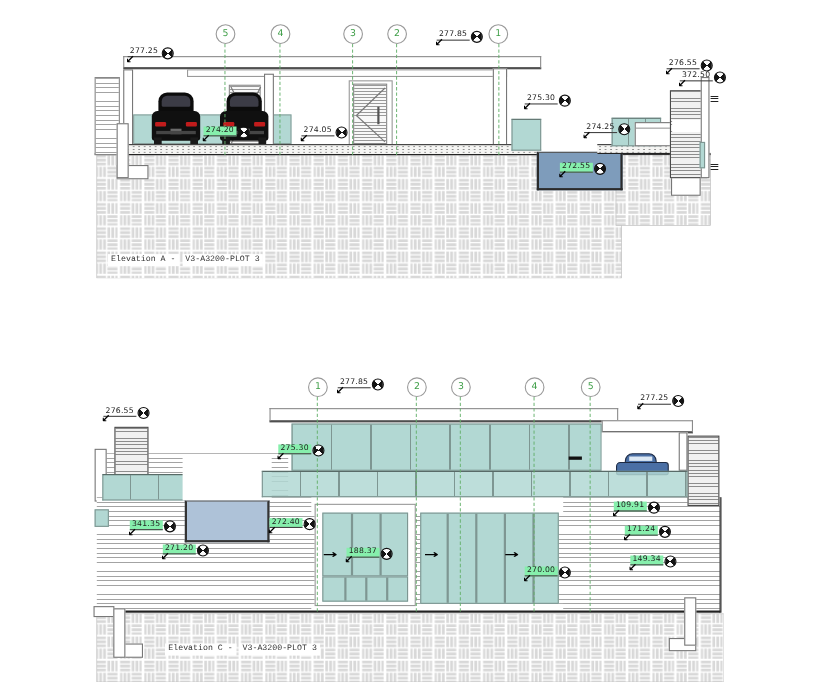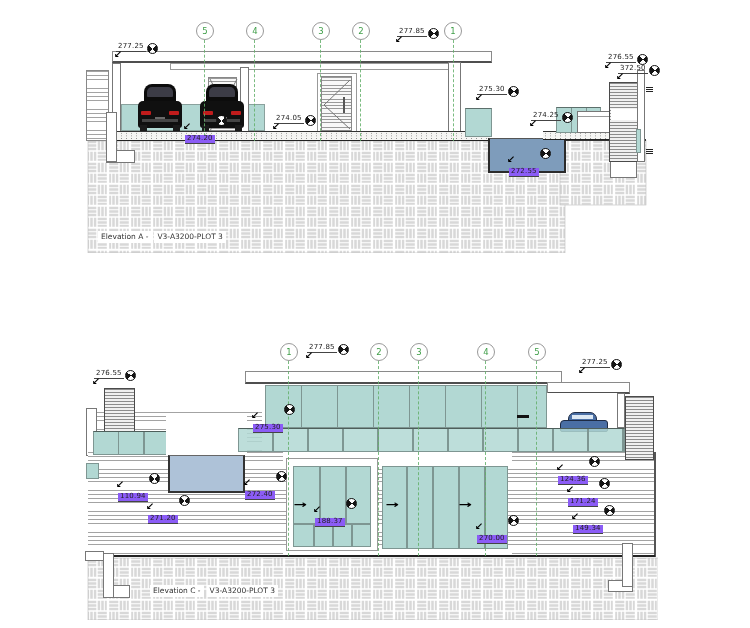--- a/index.html
+++ b/index.html
@@ -2,40 +2,40 @@
 <html><head>
 <meta charset="utf-8">
 <style>
   html,body{margin:0;padding:0;background:#fff;}
   #canvas{position:relative;width:750px;height:628px;background:#fff;overflow:hidden;
           font-family:"DejaVu Sans",sans-serif;}
   .abs{position:absolute;}
   
   .lvl{position:absolute;font-size:7px;line-height:1;color:#222;white-space:nowrap;z-index:40;}
   .lvl .txt{display:inline-block;border-bottom:1px solid #444;padding:0 2px 1px 2px;letter-spacing:.2px;}
-  .lvl.boxed .txt{background:#8b5cf6;margin-top:20px;}
+  .lvl.boxed .txt{background:#86efac;}
   .lvl .spot{position:absolute;left:100%;margin-left:1px;top:0;width:9px;height:9px;border:1px solid #111;
              border-radius:50%;background:conic-gradient(from 45deg,#141414 0 25%,#fdfdfd 0 50%,#141414 0 75%,#fdfdfd 0);}
   .lvl .arr{position:absolute;left:-2px;top:7px;font-size:10px;font-weight:bold;color:#000;}
   
   .bubble{position:absolute;width:16px;height:16px;border:1px solid #999;border-radius:50%;background:#fff;
           display:flex;align-items:center;justify-content:center;font-size:8.5px;color:#3e9e47;z-index:41;}
   .gridline{position:absolute;width:0;border-left:1.2px dashed #63b06a;opacity:.85;z-index:30;}
   
   .clad{background:repeating-linear-gradient(to bottom,#a3a3a3 0 .8px,transparent .8px 4.2px),#fff;}
   .chimney{background:repeating-linear-gradient(to bottom,#8d8d8d 0 .8px,transparent .8px 3px),#f1f1f1;border:1px solid #4a4a4a;}
   .glass{background:#b2d8d3;border:1px solid #7e9692;box-sizing:border-box;}
   .whitebox{background:#fff;border:1px solid #777;box-sizing:border-box;}
   .slab{background-image:radial-gradient(circle,#8f8f8f .6px,transparent .8px);background-size:5px 2.6px;
         background-color:#f5f5f3;border-top:1px solid #333;border-bottom:1.6px solid #222;box-sizing:border-box;}
   .roofband{background:#fff;border:1px solid #8a8a8a;border-bottom:2.2px solid #4f4f4f;box-sizing:border-box;}
   .louver{position:absolute;background:repeating-linear-gradient(to bottom,#9a9a9a 0 .8px,#f8f8f8 .8px 2.8px);
           border:1.5px solid #888;box-sizing:border-box;}
   .mull{position:absolute;top:0;bottom:0;width:1.6px;background:#7e9692;}
-  .cap{position:absolute;display:flex;gap:3px;font-size:7.5px;color:#333;white-space:nowrap;z-index:42;}
+  .cap{position:absolute;display:flex;gap:3px;font-size:7.5px;color:#333;white-space:nowrap;z-index:42;font-family:Liberation Mono, monospace;}
   .cap span{background:#fff;padding:1px 3px 2px;}
   .sarr{position:absolute;font-size:10px;font-weight:bold;color:#000;transform:scaleX(1.6);line-height:1;z-index:35;}
   .dash{position:absolute;width:12px;height:2.6px;background:#111;z-index:35;}
   .vent{position:absolute;width:7px;height:6px;background:repeating-linear-gradient(to bottom,#222 0 1px,transparent 1px 2.2px);}
   
   .carA{position:absolute;width:44px;height:47px;z-index:20;}
   .carA .cab{position:absolute;left:6px;right:6px;top:0;height:22px;background:#0c0c0c;border-radius:8px 8px 2px 2px;}
   .carA .win{position:absolute;left:9px;right:9px;top:3px;height:10px;background:#3c3c46;border-radius:5px 5px 1px 1px;}
   .carA .body{position:absolute;left:0;right:0;top:17px;height:27px;background:#101010;border-radius:5px 5px 3px 3px;}
   .carA .tl{position:absolute;top:27px;width:10px;height:4px;background:#c11c1c;border-radius:1px;}
@@ -326,26 +326,26 @@
         <span class="txt">276.55</span>
         <span class="spot"></span>
         <span class="arr">↙</span>
       </div>
       <div class="lvl boxed" style="left:253px;top:404px;">
         <span class="txt">275.30</span>
         <span class="spot"></span>
         <span class="arr">↙</span>
       </div>
       <div class="lvl boxed" style="left:558px;top:456px;">
-        <span class="txt">124.36</span>
+        <span class="txt">109.91</span>
         <span class="spot"></span>
         <span class="arr">↙</span>
       </div>
       <div class="lvl boxed" style="left:118px;top:473px;">
-        <span class="txt">110.94</span>
+        <span class="txt">341.35</span>
         <span class="spot"></span>
         <span class="arr">↙</span>
       </div>
       <div class="lvl boxed" style="left:245px;top:471px;">
         <span class="txt">272.40</span>
         <span class="spot"></span>
         <span class="arr">↙</span>
       </div>
       <div class="lvl boxed" style="left:568px;top:478px;">
         <span class="txt">171.24</span>

